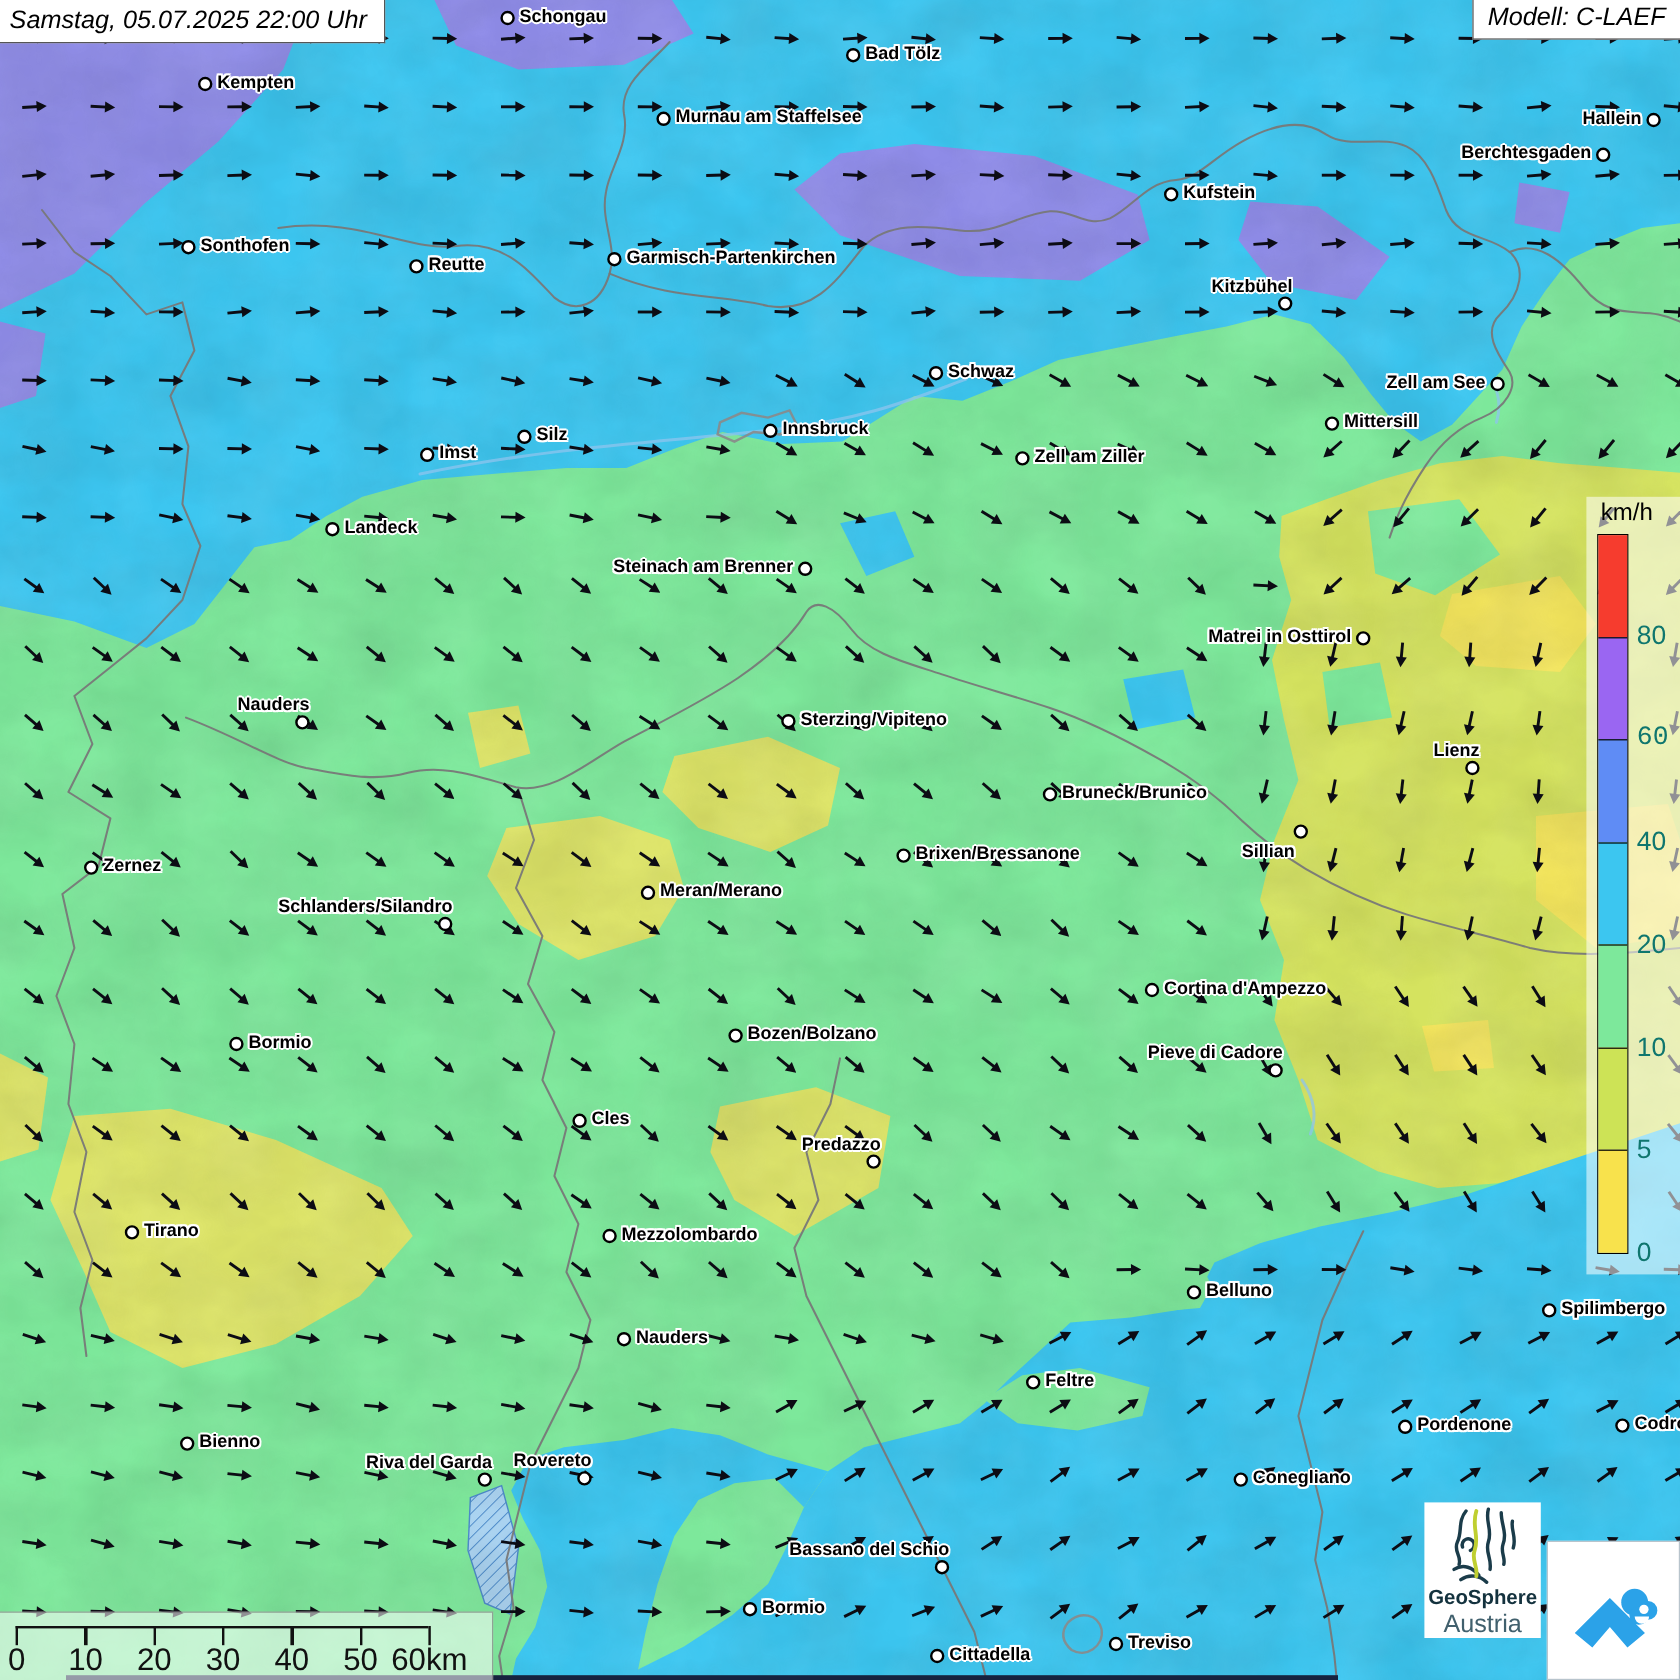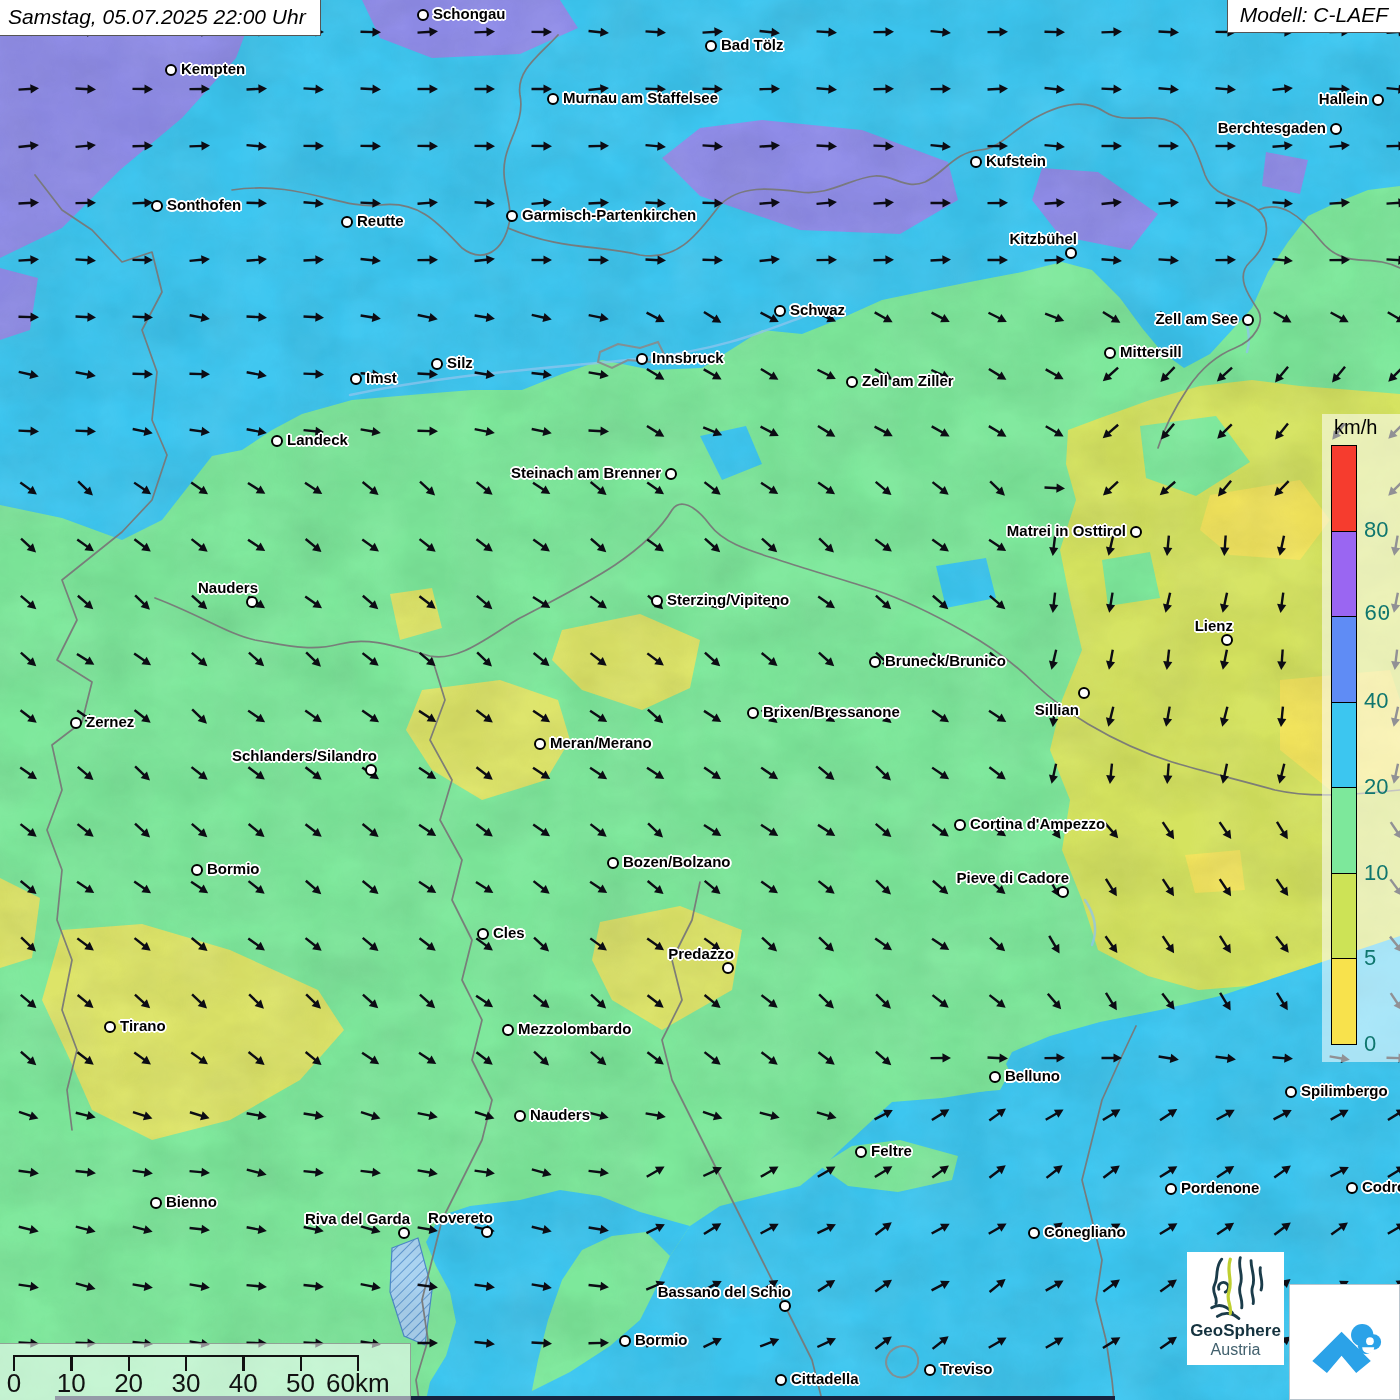--- a/index.html
+++ b/index.html
@@ -50,21 +50,21 @@
   .scalebar{position:absolute;left:0;top:1343px;width:410px;height:57px;
             background:rgba(255,255,255,.55);border-top:1px solid rgba(110,110,110,.6);
             border-right:1px solid rgba(110,110,110,.6);z-index:25;}
   .scalebar .line{position:absolute;left:13px;top:11px;width:344px;height:2.4px;background:#111;}
   .scalebar .tick{position:absolute;top:11px;width:2.4px;height:16px;background:#111;}
   .scalebar .slabel{position:absolute;top:24px;transform:translateX(-50%);font-size:26px;color:#111;}
   
   .geobox{position:absolute;left:1187px;top:1252px;width:97px;height:113px;background:#fff;
           z-index:30;text-align:center;}
   .geobox .org{font-weight:bold;font-size:17px;color:#14323e;line-height:1.1;margin-top:-2px;}
-  .geobox .cty{font-size:16px;color:#41606d;}
+  .geobox .cty{font-size:21px;color:#41606d;}
   .iconbox{position:absolute;left:1289px;top:1284px;width:111px;height:116px;background:#fff;
            border:1px solid #b8c4cc;box-sizing:border-box;z-index:30;display:flex;
            align-items:center;justify-content:center;}
 </style>
 </head>
 <body>
 
 <div id="stage">
 
   <svg class="layer" width="1400" height="1400">

